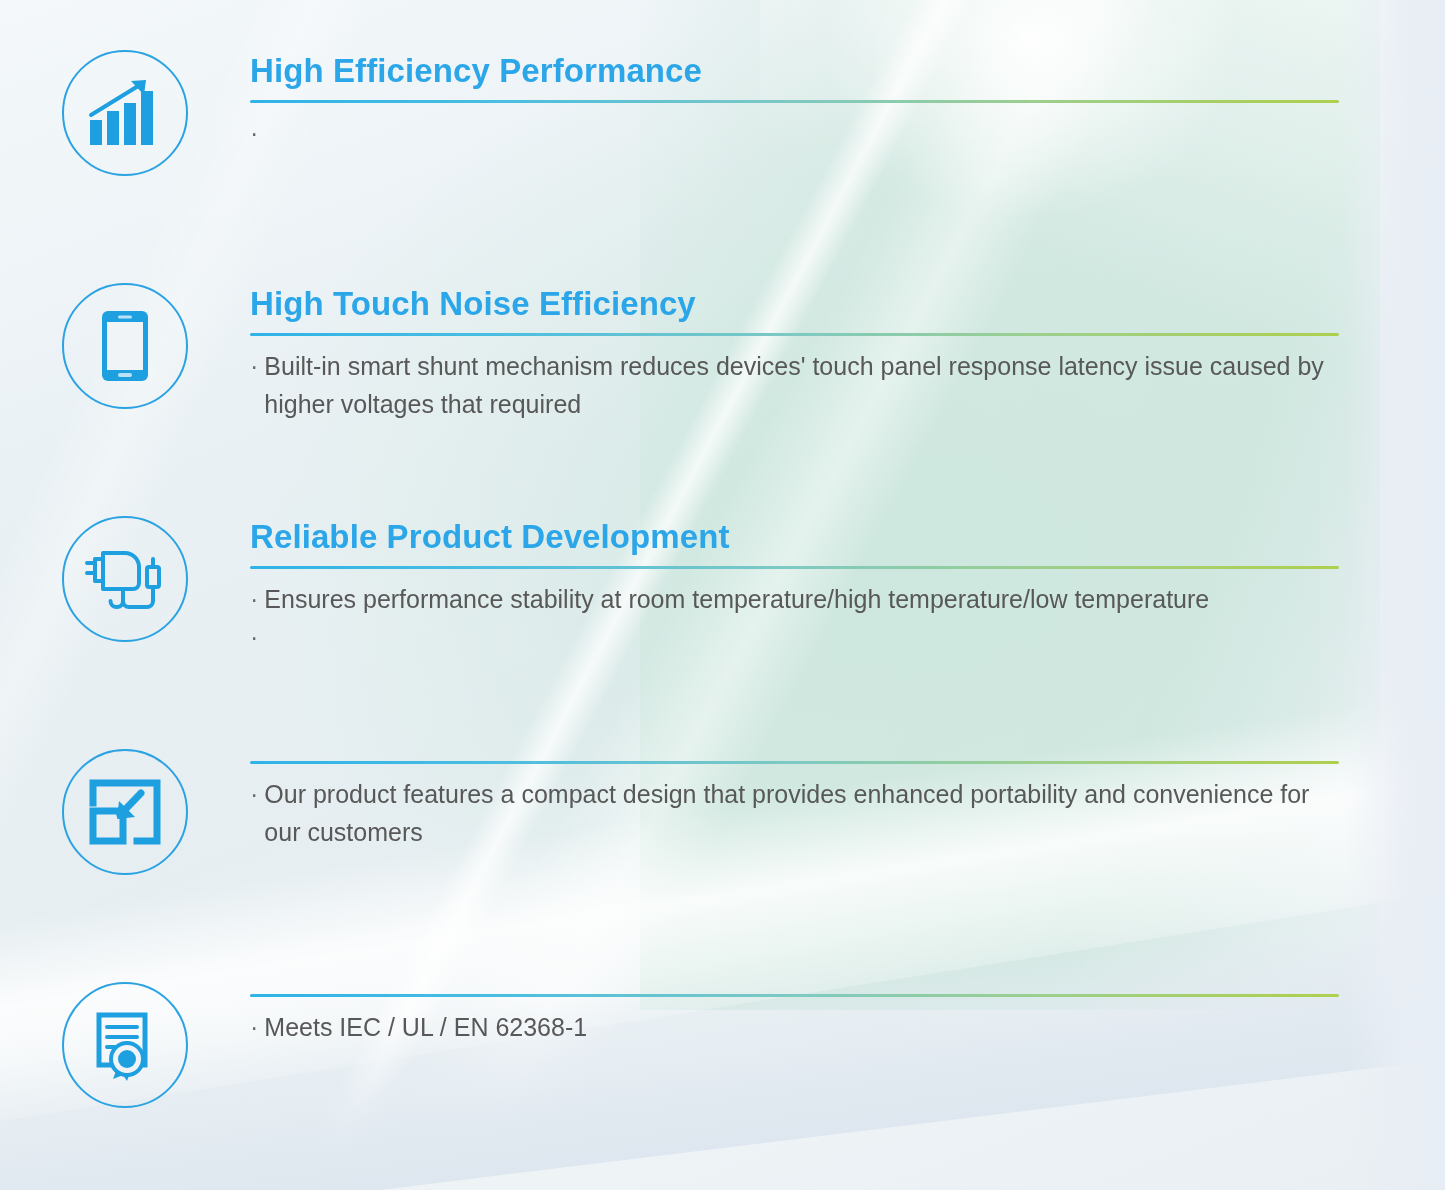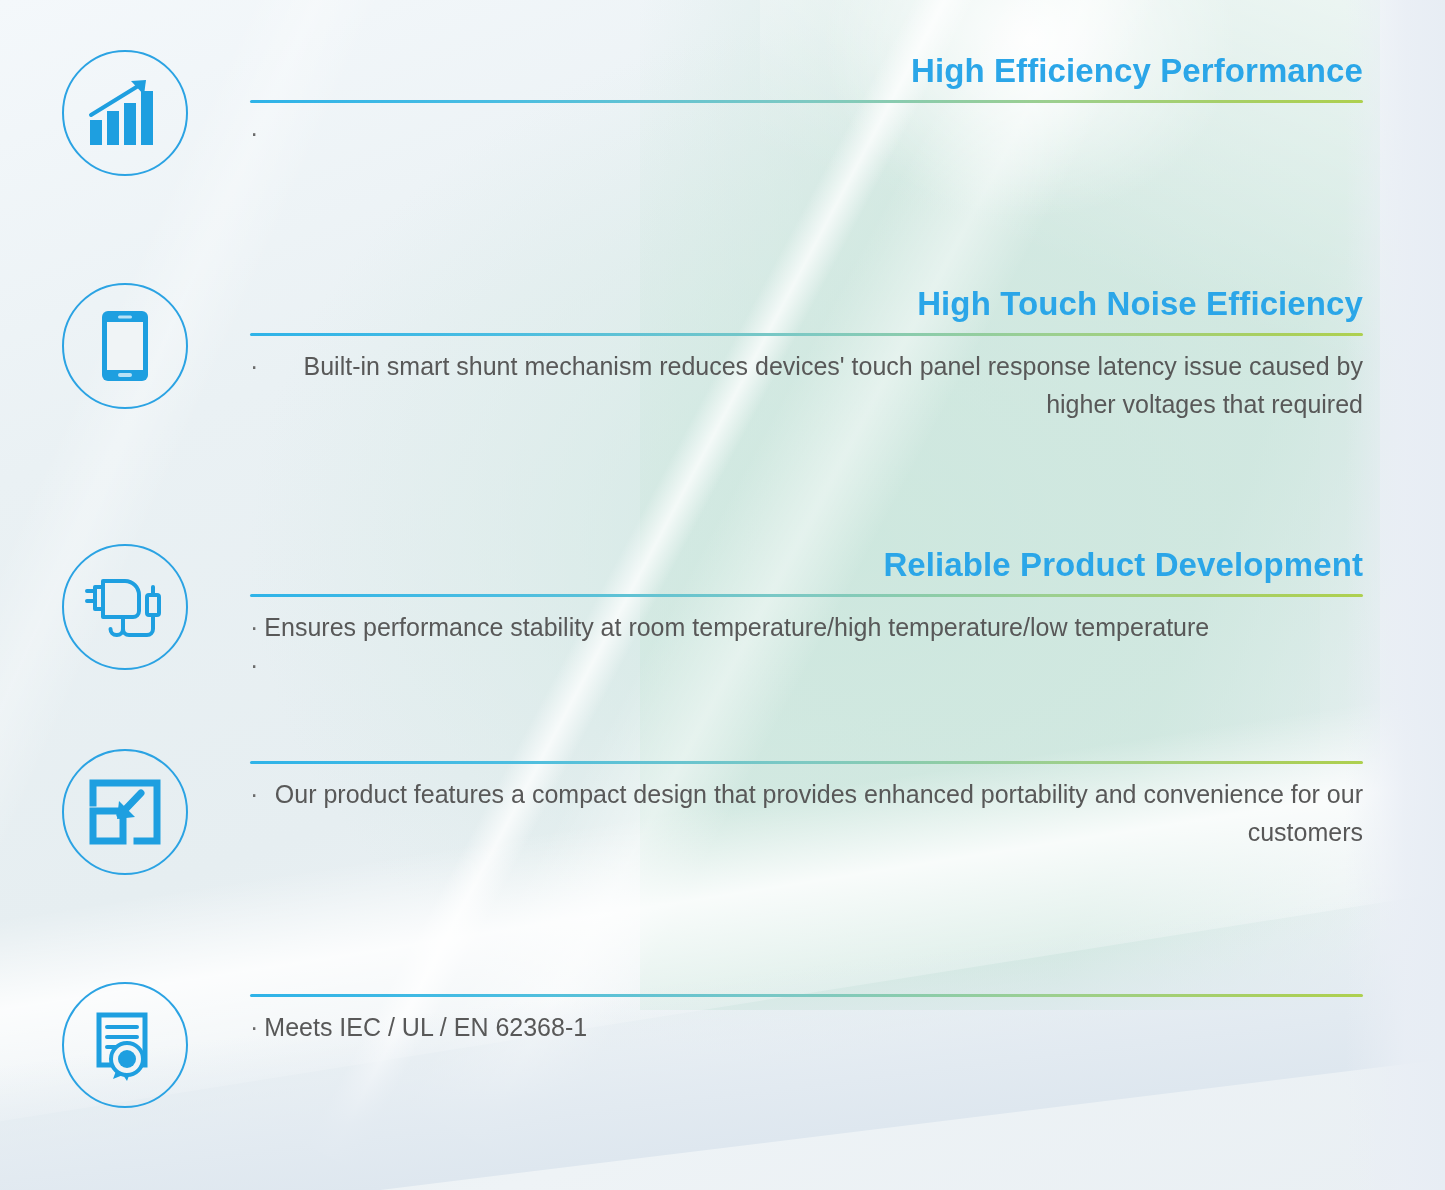--- a/index.html
+++ b/index.html
@@ -86,23 +86,22 @@
     width:126px; height:126px;
     border:2.5px solid #2ba3e3;
     border-radius:50%;
     display:flex; align-items:center; justify-content:center;
     box-sizing:border-box;
   }
   .icon-circle svg{ display:block; }
 
   .text-col{
     flex:1 1 auto;
-    padding-right:82px;
+    padding-right:106px;
     padding-top:4px;
-    text-align:right;
   }
   .feature-title{
     color:#2ba6e8;
     font-weight:bold;
     font-size:33px;
     line-height:38px;
     letter-spacing:0.1px;
     white-space:nowrap;
   }
   .rule{
@@ -184,21 +183,21 @@
       <div class="rule"></div>
       <div class="bullets">
         <div class="bullet">
           <span class="bullet-dot">·</span>
           <span class="bullet-text">Built-in smart shunt mechanism reduces devices' touch panel response latency issue caused by higher voltages that required</span>
         </div>
       </div>
     </div>
   </div>
 
-  <div class="feature" style="top:514px;margin-top:28px;">
+  <div class="feature" style="top:514px;">
     <div class="icon-wrap">
       <div class="icon-circle">
         <svg width="84" height="76" viewBox="0 0 84 76" fill="none" stroke="#1e9fe0" stroke-width="4" stroke-linecap="round" stroke-linejoin="round">
           <path d="M20 12 h22 a14 14 0 0 1 14 14 v16 a6 6 0 0 1 -6 6 h-30 z"></path>
           <path d="M20 18 h-8 v22 h8"></path>
           <path d="M4 22 h8 M4 32 h8"></path>
           <path d="M40 48 v12 a6 6 0 0 1 -6 6 h-0.5 a6 6 0 0 1 -6 -6 v0"></path>
           <path d="M40 48 v12 a6 6 0 0 0 6 6 h18 a6 6 0 0 0 6 -6 v-14"></path>
           <rect x="64" y="26" width="12" height="20" rx="2"></rect>
           <path d="M70 18 v8"></path>

